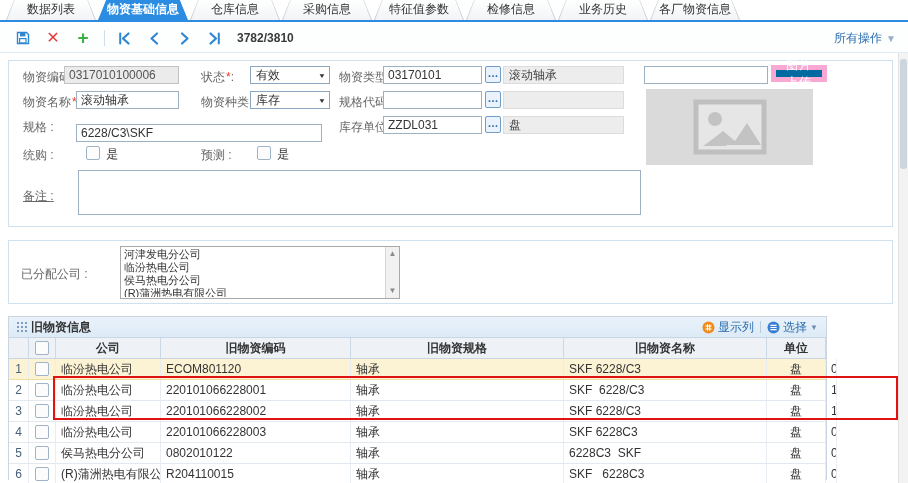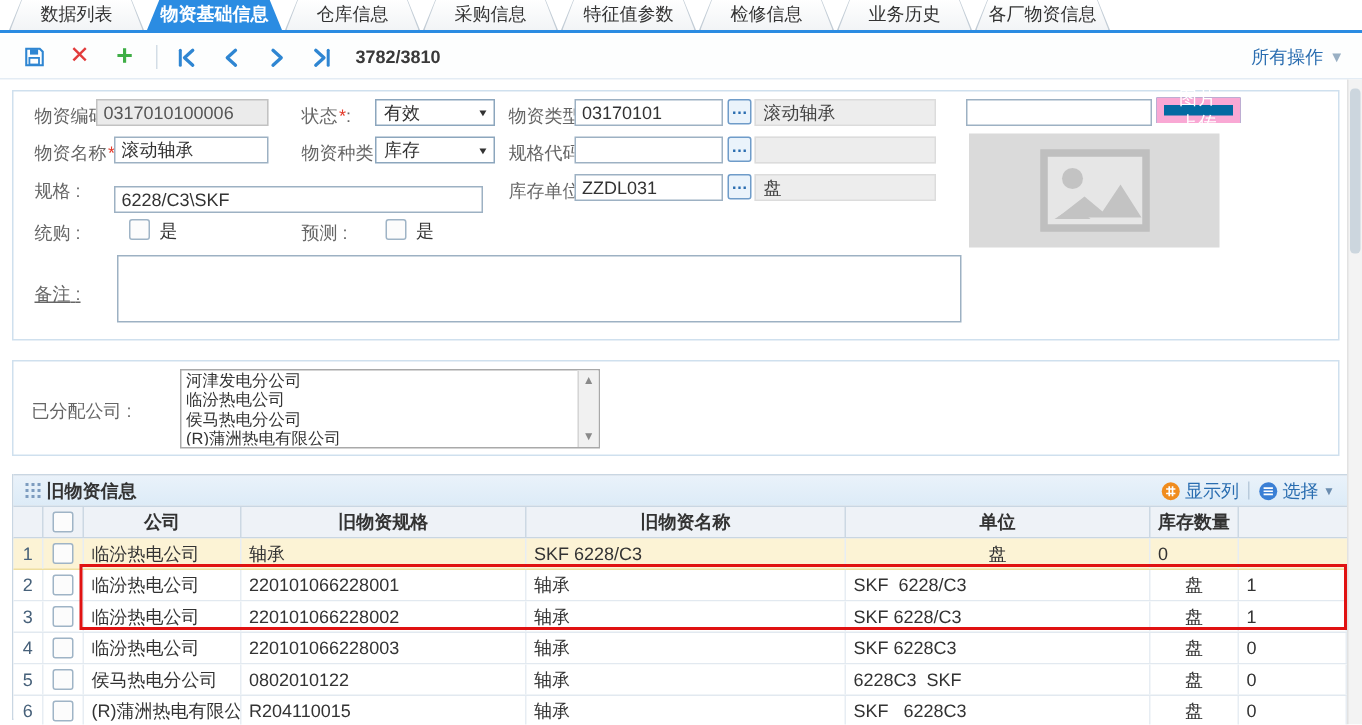--- a/index.html
+++ b/index.html
@@ -46,21 +46,21 @@
   .upload-btn{position:absolute;height:17px;background:#0369a1;color:#fff;border:5px solid #f9a8d4;
               display:flex;align-items:center;justify-content:center;cursor:pointer;box-sizing:border-box;
               font-size:12px;letter-spacing:1px;padding:0 6px;}
   .imgph{position:absolute;background:#dadada;display:flex;align-items:center;justify-content:center;}
   .listwrap{position:absolute;border:1px solid #a9a9a9;background:#fff;box-sizing:border-box;}
   .listtext{position:absolute;inset:1px 14px 1px 3px;font-size:11px;line-height:13px;color:#333;
             white-space:pre-line;overflow:hidden;}
   .listscroll{position:absolute;top:0;right:0;bottom:0;width:13px;background:#f1f1f1;border-left:1px solid #d5d5d5;}
   .listscroll .arr{position:absolute;left:0;width:13px;text-align:center;font-size:8px;color:#8a8a8a;line-height:10px;}
   
-  .grid-sec{position:absolute;left:8px;top:316px;width:891px;height:164px;box-sizing:border-box;
+  .grid-sec{position:absolute;left:8px;top:316px;width:819px;height:164px;box-sizing:border-box;
             border:1px solid #c9d6e2;border-top:none;}
   .sec-title{position:absolute;left:0;top:0;width:100%;height:22px;background:linear-gradient(#eaf2fa,#dcebf7);
              border-top:1px solid #c9d6e2;border-bottom:1px solid #c9d6e2;box-sizing:border-box;
              display:flex;align-items:center;padding:0 8px;gap:6px;}
   .sec-title .t{font-weight:bold;color:#333;}
   .dragdots{width:2px;height:2px;background:#7d9cbf;margin:0 6px 0 0;
             box-shadow:4px 0 #7d9cbf,8px 0 #7d9cbf,0 4px #7d9cbf,4px 4px #7d9cbf,8px 4px #7d9cbf,0 8px #7d9cbf,4px 8px #7d9cbf,8px 8px #7d9cbf;
             transform:translateY(-4px);}
   .sec-actions{margin-left:auto;display:flex;align-items:center;gap:6px;color:#2a6db0;}
   .sec-actions .act{display:flex;align-items:center;gap:3px;cursor:pointer;}
@@ -258,30 +258,32 @@
       </span>
     </span>
   </div>
   <div style="position:absolute;left:0;top:22px;width:100%;">
     <div class="thead">
       <div class="c"></div>
       <div class="c ccheck">
           <span class="cbx"></span>
         </div>
       <div class="c">公司</div>
+      <div class="c">旧物资编码</div>
       <div class="c">旧物资规格</div>
       <div class="c">旧物资名称</div>
       <div class="c">单位</div>
       <div class="c">库存数量</div>
     </div>
     <div>
         <div class="trow selected">
     <div class="c cnum">1</div>
     <div class="c ccheck"><span class="cbx"></span></div>
     <div class="c">临汾热电公司</div>
+    <div class="c">ECOM801120</div>
     <div class="c">轴承</div>
     <div class="c">SKF 6228/C3</div>
     <div class="c cunit">盘</div>
     <div class="c">0</div>
   </div>
         <div class="trow">
     <div class="c cnum">2</div>
     <div class="c ccheck"><span class="cbx"></span></div>
     <div class="c">临汾热电公司</div>
     <div class="c">220101066228001</div>

